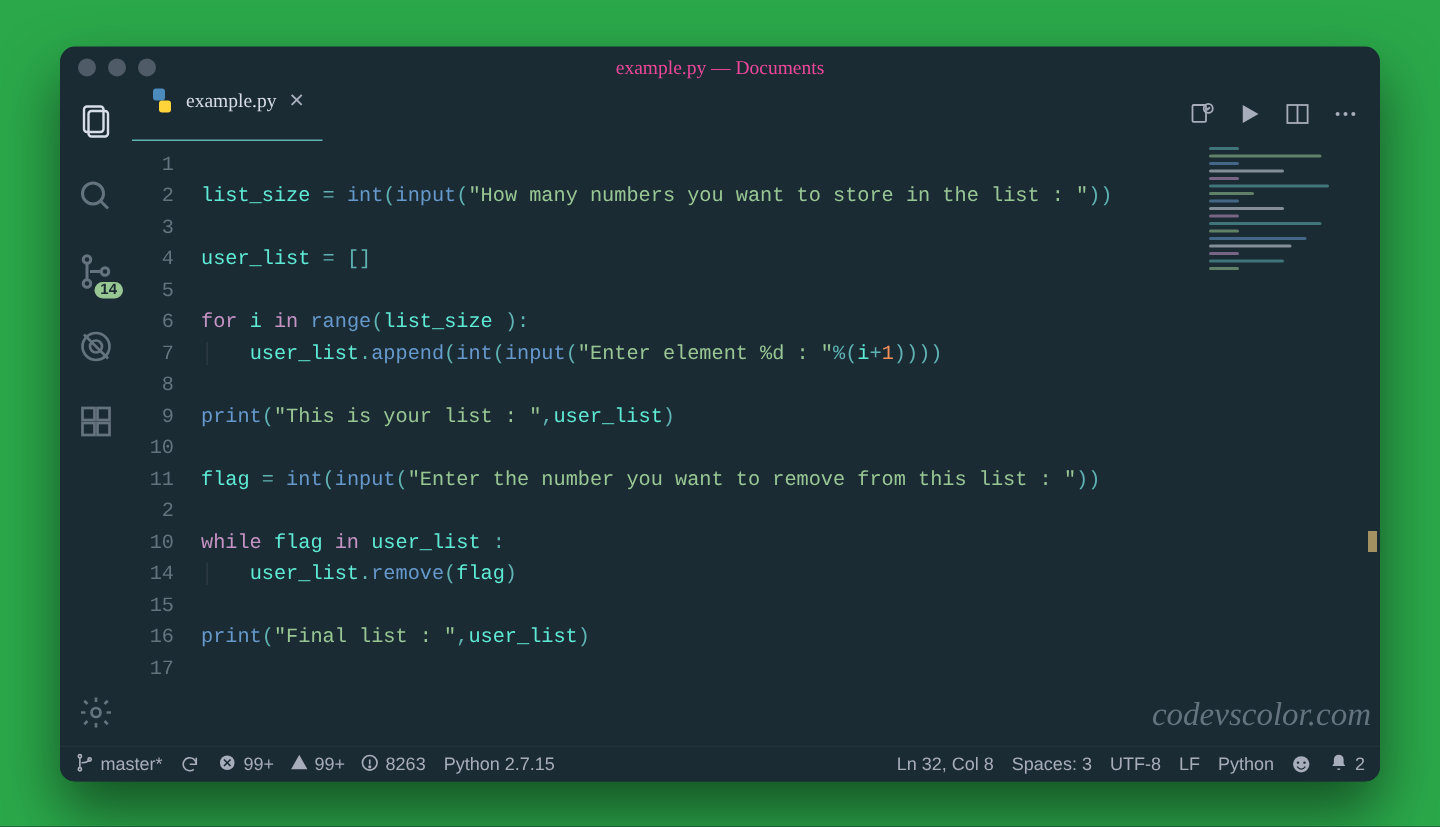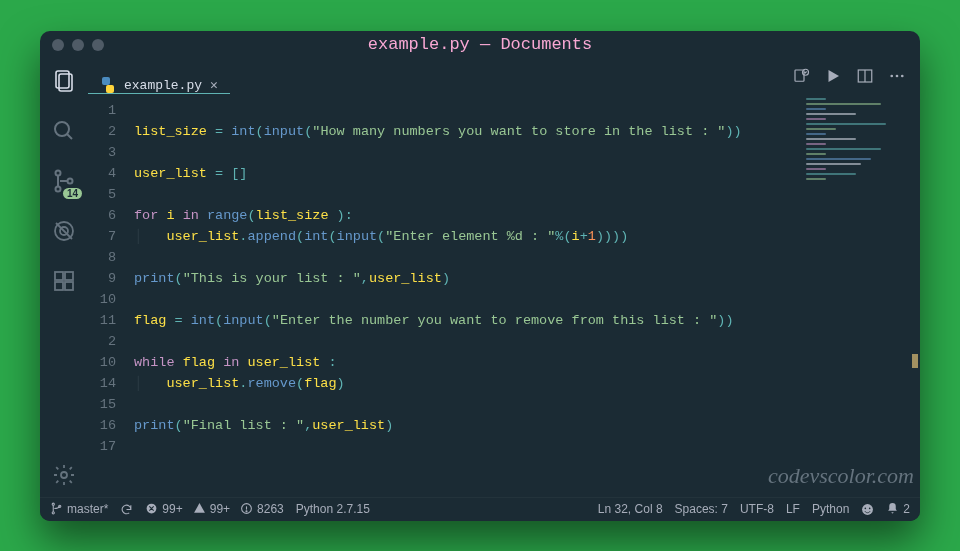--- a/index.html
+++ b/index.html
@@ -20,23 +20,23 @@
     box-shadow: 0 20px 40px rgba(0,0,0,0.5);
     display: flex;
     flex-direction: column;
     overflow: hidden;
   }
   .titlebar {
     height: 28px;
     display: flex;
     align-items: center;
     position: relative;
-    color: #f9a8d4;
-    font-size: 17px;
-    font-family: Liberation Mono, monospace;
+    color: #ec4899;
+    font-size: 13px;
+    font-family: Liberation Serif, serif;
     flex-shrink: 0;
   }
   .traffic-lights { display: flex; gap: 8px; padding-left: 12px; }
   .tl { width: 12px; height: 12px; border-radius: 50%; background: #4f5b66; }
   .titlebar-title { position: absolute; left:0; right:0; text-align: center; font-weight: 500; }
   .body-row { flex: 1; display: flex; min-height: 0; }
   .activitybar {
     width: 48px;
     background: #1b2b34;
     display: flex;
@@ -46,39 +46,39 @@
     align-items: center;
   }
   .ab-spacer { flex:1; }
   .ab-item { width: 28px; height: 28px; color: #65737e; display:flex; align-items:center; justify-content:center; cursor:pointer; position: relative;}
   .ab-item.active { color: #d8dee9; }
   .ab-item svg { width: 24px; height: 24px; }
   .ab-badge { position:absolute; bottom:-4px; right:-4px; background:#99c794; color:#1b2b34; font-size:10px; border-radius:8px; padding:0 4px; font-family: sans-serif; font-weight:600;}
   .main { flex: 1; display: flex; flex-direction: column; min-width: 0; }
   .tabbar { height: 35px; display:flex; align-items:stretch; }
   .tab {
-    display:flex; align-items:flex-end; gap:8px; padding: 0 12px;
-    color:#d8dee9; font-size:13px; font-family: Liberation Mono, monospace;
+    display:flex; align-items:flex-start; gap:8px; padding: 0 12px;
+    color:#d8dee9; font-size:13px; font-family: Liberation Serif, serif;
     border-bottom: 1px solid transparent; cursor:pointer;
   }
   .tab.active { border-bottom: 1px solid #5fb3b3; }
   .tab-close { color:#a7adba; cursor:pointer; }
   .tab-icon { width:16px; height:16px; position:relative;}
   .pyicon { position:relative; width:16px; height:16px; display:block;}
   .pyicon::before, .pyicon::after { content:""; position:absolute; width:8px; height:8px; border-radius:2px;}
   .pyicon::before { background:#4b8bbe; top:0; left:2px;}
   .pyicon::after { background:#ffd43b; bottom:0; right:2px;}
   .tabbar-spacer { flex:1; }
   .tabbar-actions { display:flex; align-items:center; gap:14px; padding-right:14px; color:#a7adba;}
   .tabbar-actions svg { width:18px; height:18px; cursor:pointer;}
   .editor-wrap { flex:1; position:relative; display:flex; min-height:0;}
   .editor { flex:1; display:flex; font-size: 13.5px; line-height: 21px; overflow:hidden; padding-top: 6px;}
   .gutter { width: 46px; text-align: right; color:#65737e; padding-right:18px;}
   .code { flex:1; white-space: pre; color:#d8dee9;}
-  .tok-var { color:#fde047;}
+  .tok-var { color:#5eead4;}
   .tok-op { color:#5fb3b3;}
   .tok-builtin { color:#6699cc;}
   .tok-str { color:#99c794;}
   .tok-kw { color:#c594c5; }
   .tok-num { color:#f99157;}
   .indent-guide { color: #2d3c44; }
   .minimap { position:absolute; top: 4px; right:4px; width:110px; height:90px; opacity:0.55; pointer-events:none;}
   .minimap .mline{ height:2px; margin-bottom:3px; border-radius:1px;}
   .watermark {
     position:absolute; right:6px; bottom:8px; color:#65737e;
@@ -267,21 +267,21 @@
             <line x1="12" y1="8" x2="12" y2="14"></line>
             <circle cx="12" cy="17" r="1" fill="currentColor"></circle>
           </svg>
         <span>8263</span>
       </span>
       <span class="sb-item">Python 2.7.15</span>
     </div>
     <div class="sb-spacer"></div>
     <div class="sb-right">
       <span class="sb-item">Ln 32, Col 8</span>
-      <span class="sb-item">Spaces: 7</span>
+      <span class="sb-item">Spaces: 3</span>
       <span class="sb-item">UTF-8</span>
       <span class="sb-item">LF</span>
       <span class="sb-item">Python</span>
       <span class="sb-item">
         <svg viewBox="0 0 24 24" fill="currentColor">
             <circle cx="12" cy="12" r="10"></circle>
             <circle cx="8" cy="10" r="1.5" fill="#1b2b34"></circle>
             <circle cx="16" cy="10" r="1.5" fill="#1b2b34"></circle>
             <path d="M7 15c1.5 2 3 3 5 3s3.5-1 5-3" stroke="#1b2b34" stroke-width="1.5" fill="none"></path>
           </svg>

